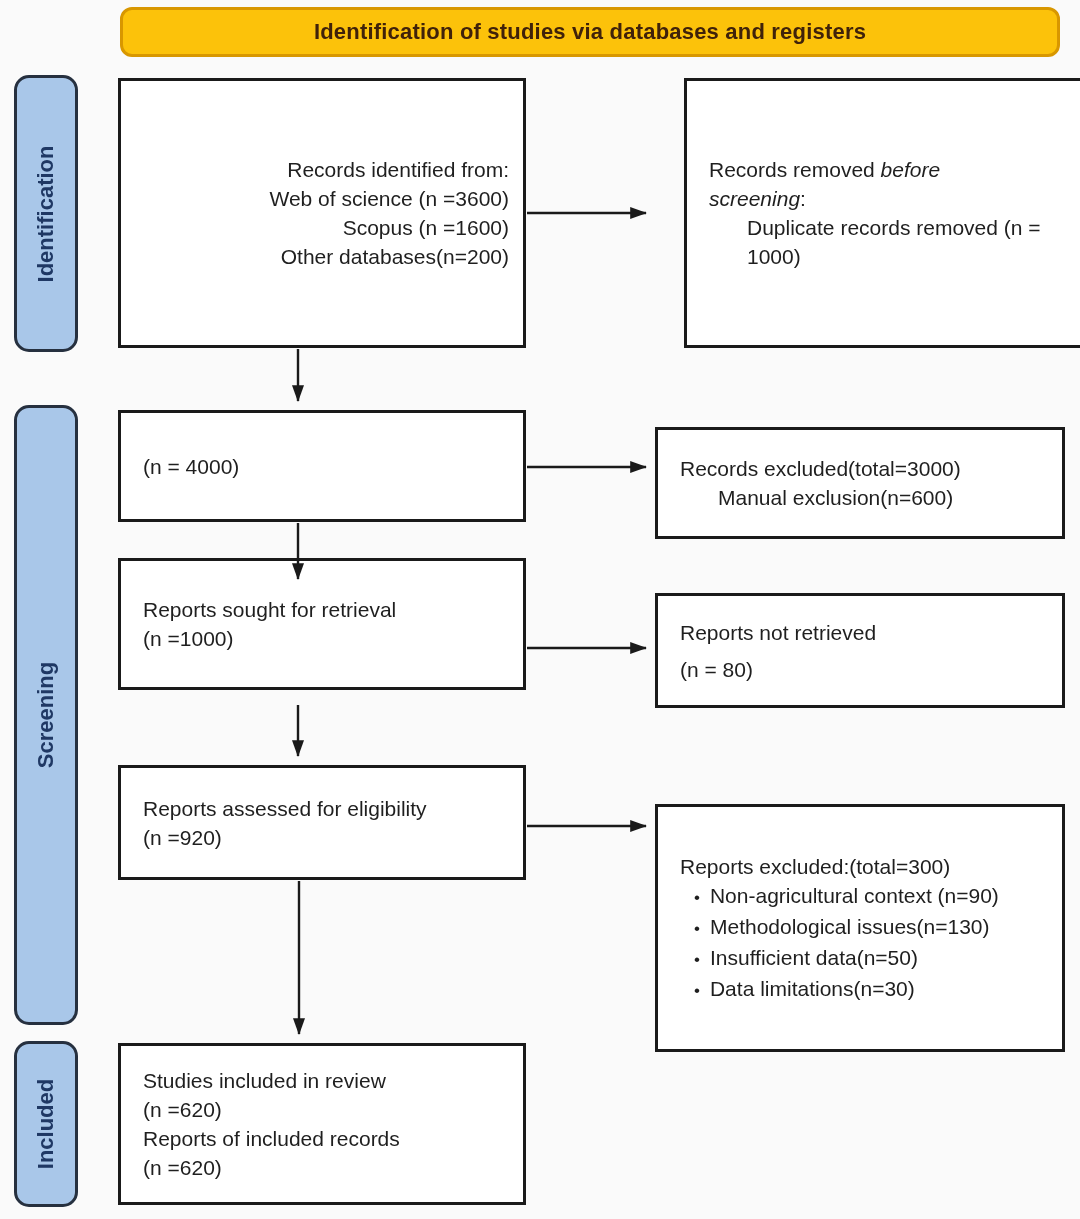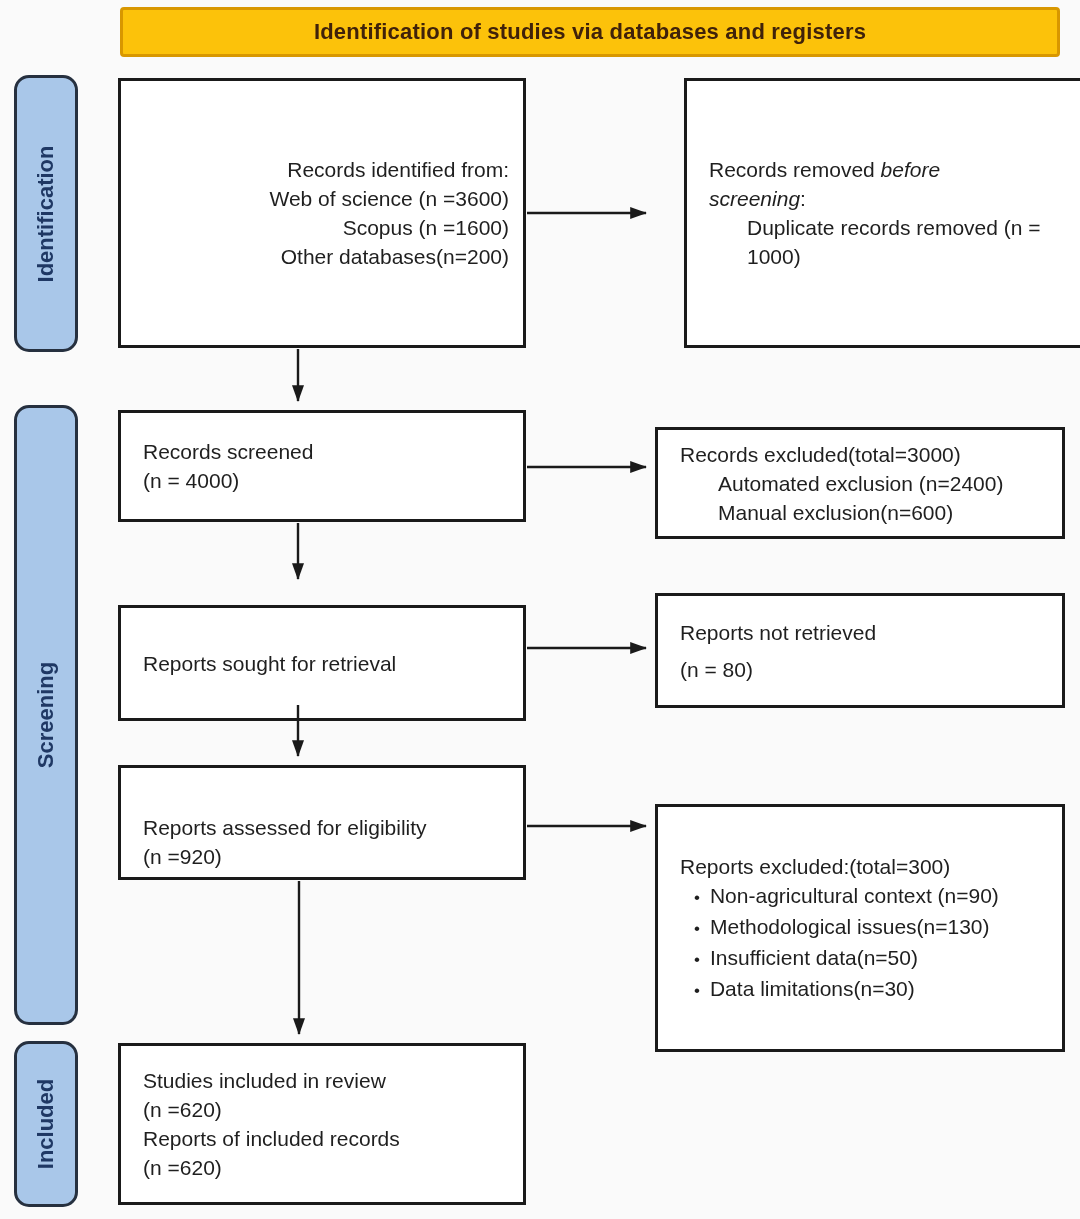--- a/index.html
+++ b/index.html
@@ -13,21 +13,21 @@
     font-family:"Liberation Sans","DejaVu Sans",sans-serif;
     color:var(--text);
   }
   .canvas{
     position:relative; width:1080px; height:1219px; overflow:hidden;
     background:var(--page-bg);
   }
   .banner{
     position:absolute; left:120px; top:7px; width:940px; height:50px;
     background:var(--banner-bg); border:3px solid var(--banner-border);
-    border-radius:4px; box-sizing:border-box;
+    border-radius:12px; box-sizing:border-box;
     display:flex; align-items:center; justify-content:center;
   }
   .banner .banner-title{
     font-size:22px; font-weight:bold; color:var(--banner-text); letter-spacing:0.2px;
   }
   .stage{
     position:absolute; left:14px; width:64px;
     background:var(--stage-bg); border:3px solid var(--stage-border);
     border-radius:15px; box-sizing:border-box;
     display:flex; align-items:center; justify-content:center;
@@ -71,48 +71,47 @@
   </div>
 
   <div class="box" style="left:118px; top:78px; width:408px; height:270px;align-items:flex-end;">
     <div class="line">Records identified from:</div>
     <div class="line indent">Web of science (n =3600)</div>
     <div class="line indent">Scopus (n =1600)</div>
     <div class="line indent">Other databases(n=200)</div>
   </div>
 
   <div class="box" style="left:118px; top:410px; width:408px; height:112px;">
-    <div class="line">Records screened</div>
     <div class="line">(n = 4000)</div>
   </div>
 
-  <div class="box" style="left:118px; top:605px; width:408px; height:116px;">
+  <div class="box" style="left:118px; top:558px; width:408px; height:132px;">
     <div class="line">Reports sought for retrieval</div>
+    <div class="line">(n =1000)</div>
   </div>
 
-  <div class="box" style="left:118px; top:765px; width:408px; height:115px;justify-content:flex-end;">
+  <div class="box" style="left:118px; top:765px; width:408px; height:115px;">
     <div class="line">Reports assessed for eligibility</div>
     <div class="line">(n =920)</div>
   </div>
 
   <div class="box" style="left:118px; top:1043px; width:408px; height:162px;">
     <div class="line">Studies included in review</div>
     <div class="line">(n =620)</div>
     <div class="line">Reports of included records</div>
     <div class="line">(n =620)</div>
   </div>
 
   <div class="box" style="left:684px; top:78px; width:410px; height:270px;">
     <div class="line heading-wrap"><span>Records removed </span><i>before screening</i><span>:</span></div>
     <div class="line indent">Duplicate records removed (n = 1000)</div>
   </div>
 
   <div class="box" style="left:655px; top:410px; width:410px; height:112px;margin-top:17px;">
     <div class="line">Records excluded(total=3000)</div>
-    <div class="line indent">Automated exclusion (n=2400)</div>
     <div class="line indent">Manual exclusion(n=600)</div>
   </div>
 
   <div class="box" style="left:655px; top:593px; width:410px; height:115px;gap:8px;">
     <div class="line">Reports not retrieved</div>
     <div class="line">(n = 80)</div>
   </div>
 
   <div class="box" style="left:655px; top:765px; width:410px; height:248px;margin-top:39px;">
     <div class="line">Reports excluded:(total=300)</div>

